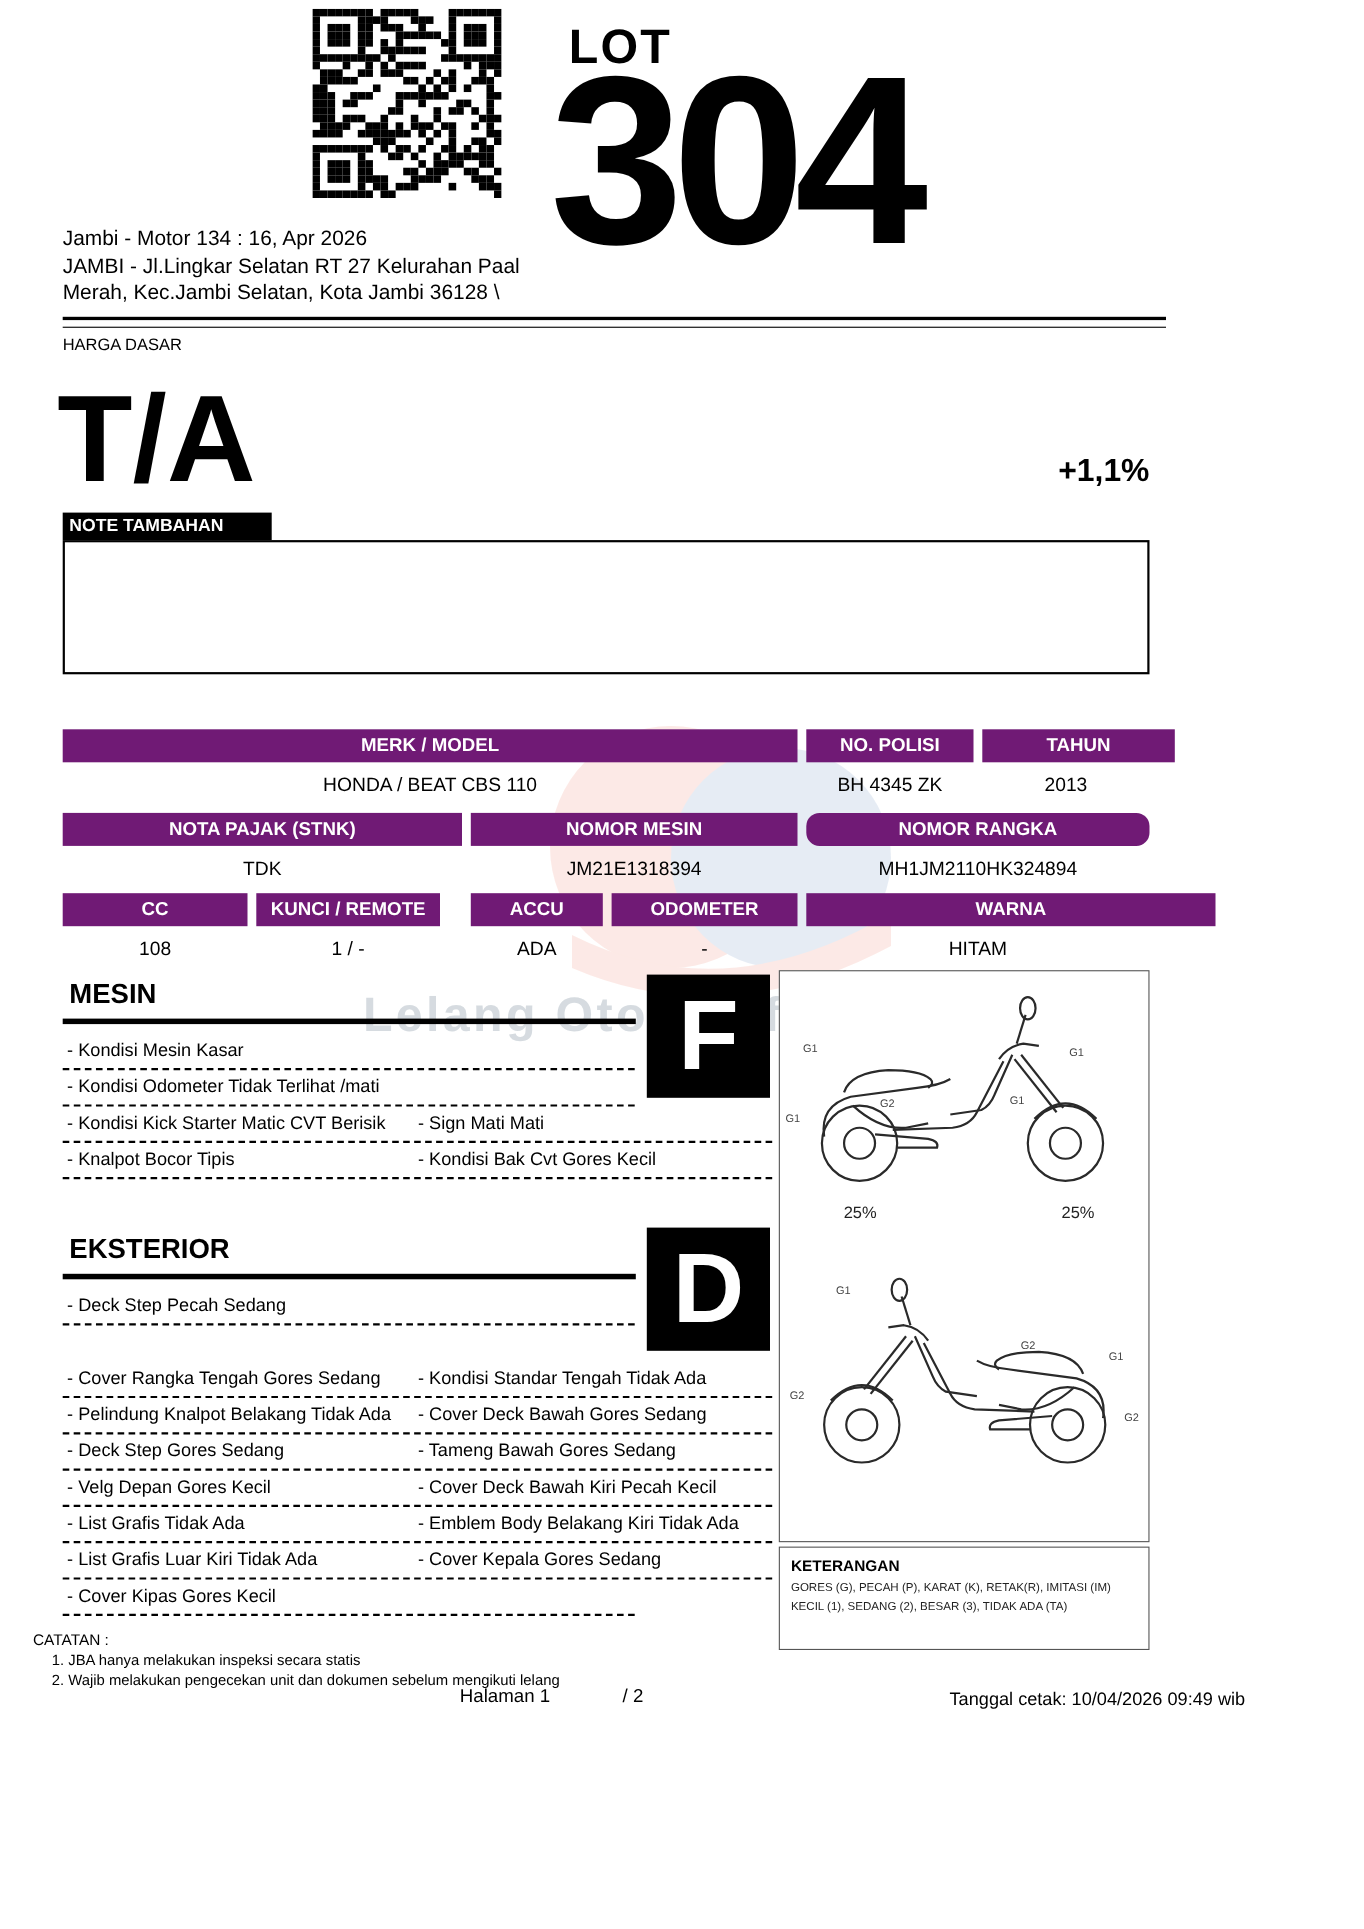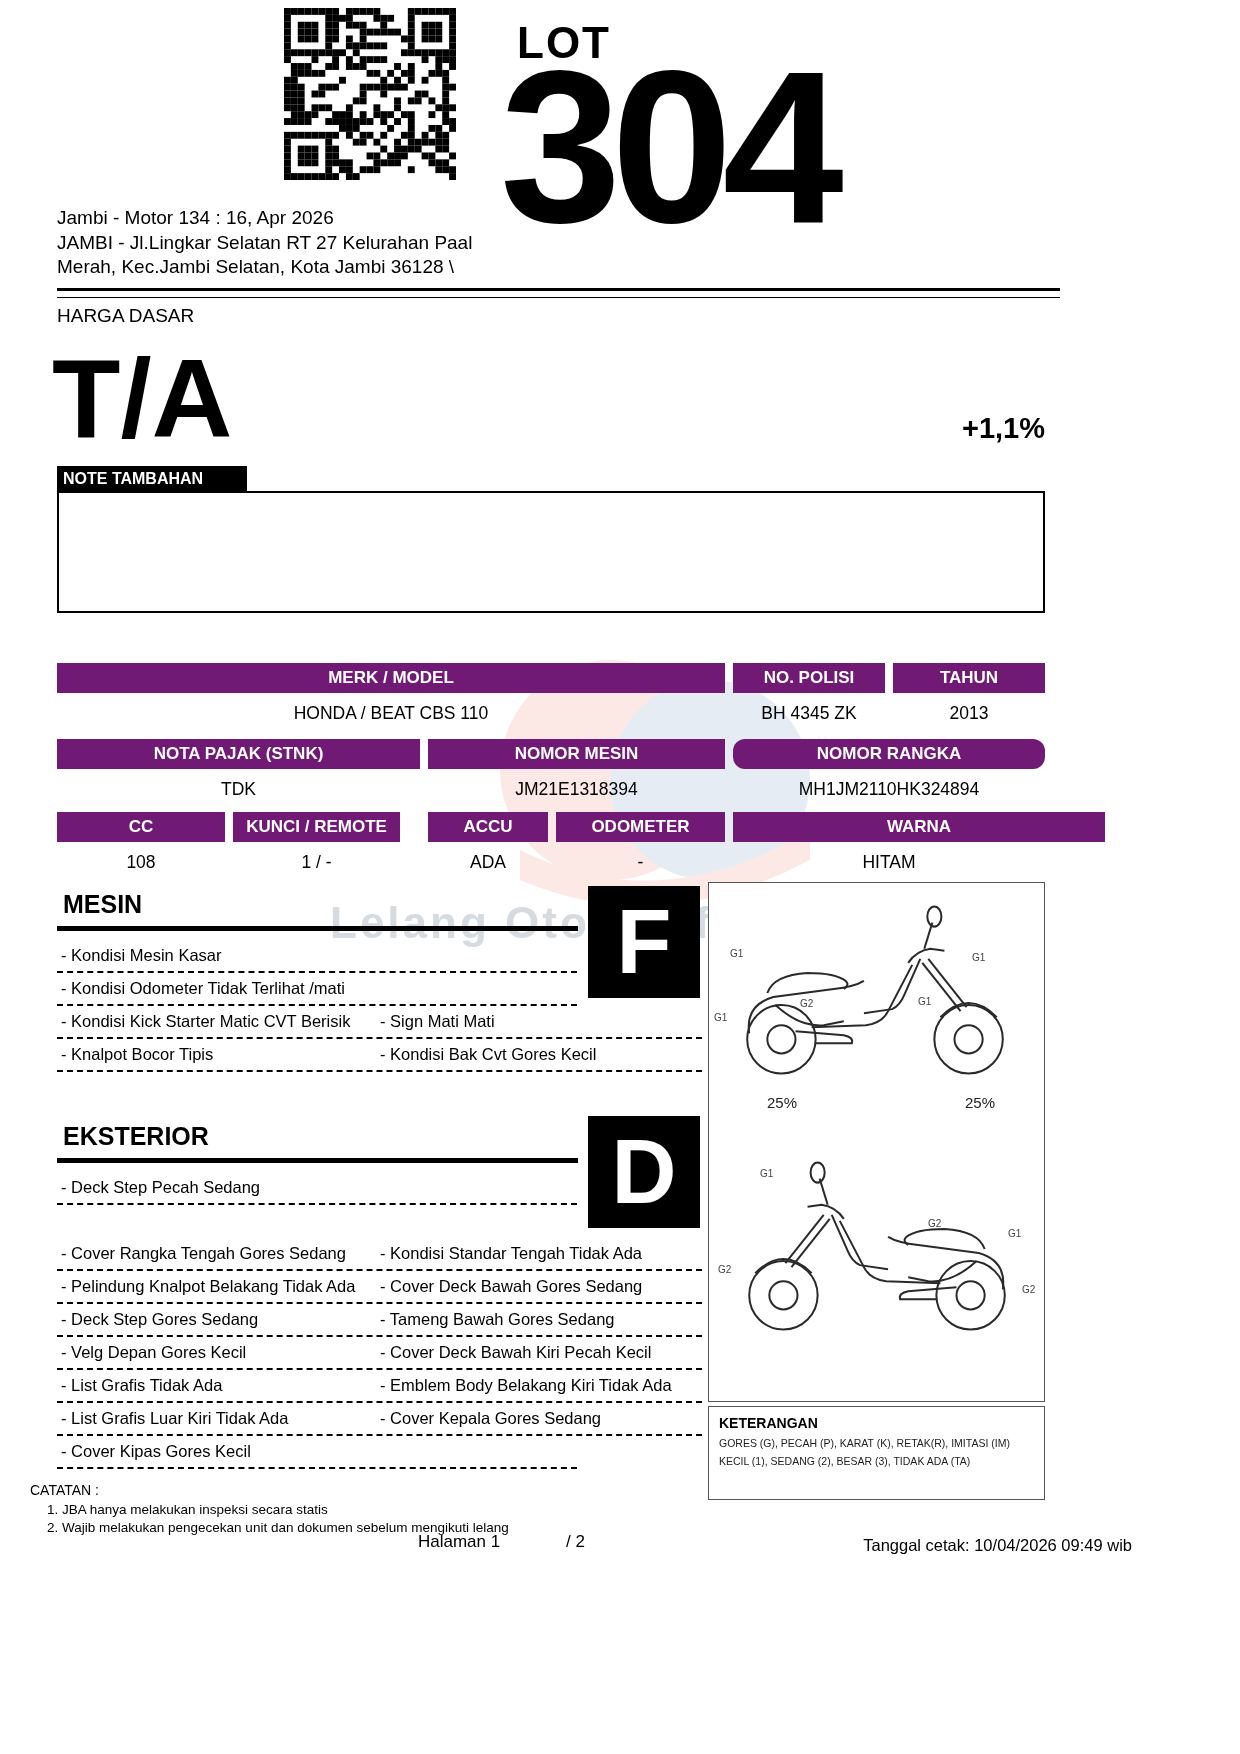--- a/index.html
+++ b/index.html
@@ -9,21 +9,21 @@
   .wm-text{position:absolute;left:330px;top:898px;font-size:44px;font-weight:bold;
            color:#aeb9c2;opacity:.5;letter-spacing:3px;z-index:0;}
   .wm-logo{position:absolute;left:480px;top:620px;z-index:0;opacity:.10;}
   
   .lot-label{position:absolute;left:517px;top:18px;font-size:44px;font-weight:bold;letter-spacing:2px;}
   .lot-number{position:absolute;left:500px;top:38px;font-size:218px;font-weight:bold;
               letter-spacing:-10px;line-height:1;}
   .addr{position:absolute;left:57px;font-size:19px;line-height:24px;}
   .rule-double{position:absolute;left:57px;width:1003px;height:6px;
                border-top:3px solid #000;border-bottom:1px solid #000;}
-  .harga-label{position:absolute;left:57px;top:305px;font-size:19px;}
+  .harga-label{position:absolute;left:57px;top:305px;font-size:15px;}
   .harga-value{position:absolute;left:52px;top:343px;font-size:112px;font-weight:bold;line-height:1;}
   .increment{position:absolute;left:845px;top:412px;width:200px;text-align:right;
              font-size:29px;font-weight:bold;}
   .note-bar{position:absolute;left:57px;top:466px;width:190px;height:25px;background:#000;
             color:#fff;font-size:16px;font-weight:bold;display:flex;align-items:center;padding-left:6px;box-sizing:border-box;}
   .note-box{position:absolute;left:57px;top:491px;width:988px;height:122px;border:2px solid #000;box-sizing:border-box;background:#fff;}
   
   .hdr{position:absolute;height:30px;background:#701a75;color:#fff;font-size:17px;font-weight:bold;
        display:flex;align-items:center;justify-content:center;z-index:1;}
   .val{position:absolute;height:36px;font-size:17.5px;display:flex;align-items:center;justify-content:center;z-index:1;}
@@ -416,21 +416,21 @@
 
   <div class="harga-label">HARGA DASAR</div>
   <div class="harga-value">T/A</div>
   <div class="increment">+1,1%</div>
 
   <div class="note-bar">NOTE TAMBAHAN</div>
   <div class="note-box"></div>
 
   <div class="hdr" style="left:57px;top:663px;width:668px;">MERK / MODEL</div>
   <div class="hdr" style="left:733px;top:663px;width:152px;">NO. POLISI</div>
-  <div class="hdr" style="left:893px;top:663px;width:152px;">TAHUN</div>
+  <div class="hdr" style="left:893px;top:663px;width:175px;">TAHUN</div>
   <div class="val" style="left:57px;top:695px;width:668px;">HONDA / BEAT CBS 110</div>
   <div class="val" style="left:733px;top:695px;width:152px;">BH 4345 ZK</div>
   <div class="val" style="left:893px;top:695px;width:152px;">2013</div>
 
   <div class="hdr" style="left:57px;top:739px;width:363px;">NOTA PAJAK (STNK)</div>
   <div class="hdr" style="left:428px;top:739px;width:297px;">NOMOR MESIN</div>
   <div class="hdr" style="left:733px;top:739px;width:312px;border-radius:12px;">NOMOR RANGKA</div>
   <div class="val" style="left:57px;top:771px;width:363px;">TDK</div>
   <div class="val" style="left:428px;top:771px;width:297px;">JM21E1318394</div>
   <div class="val" style="left:733px;top:771px;width:312px;">MH1JM2110HK324894</div>

